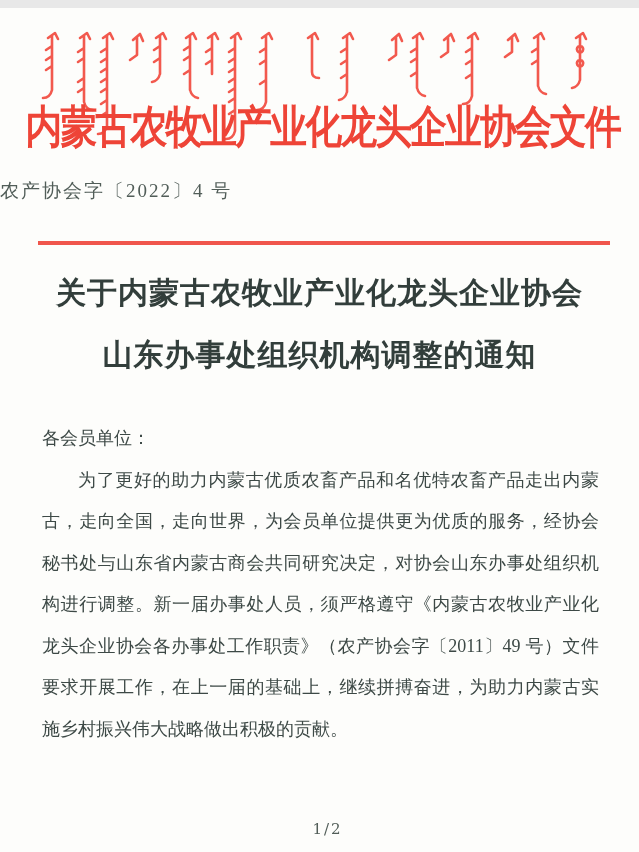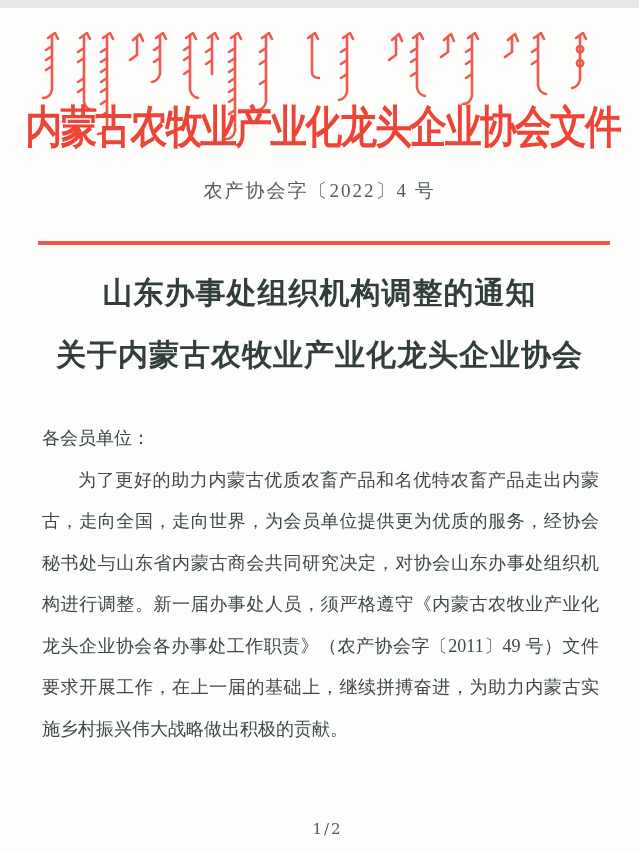--- a/index.html
+++ b/index.html
@@ -30,21 +30,21 @@
     text-align:center;
     font-size:40px;font-weight:700;
     color:var(--accent-red);
     letter-spacing:-2px;
     white-space:nowrap;
     transform:scale(0.92,1.12);
     transform-origin:center top;
   }
   .doc-number{
     position:absolute;top:170px;left:0;right:0;
-    text-align:center;
+    text-align:left;
     font-size:19px;
     letter-spacing:2px;
     color:var(--muted-text);
   }
   .red-rule{
     position:absolute;top:233px;left:38px;
     width:572px;height:4px;
     background:var(--rule-red);
   }
   .doc-title{
@@ -102,22 +102,22 @@
     </svg>
   </div>
 
   <div class="org-title">内蒙古农牧业产业化龙头企业协会文件</div>
 
   <div class="doc-number">农产协会字〔2022〕4 号</div>
 
   <div class="red-rule"></div>
 
   <div class="doc-title">
+    <div>关于内蒙古农牧业产业化龙头企业协会</div>
     <div>山东办事处组织机构调整的通知</div>
-    <div>关于内蒙古农牧业产业化龙头企业协会</div>
   </div>
 
   <div class="body-block">
     <p class="salutation">各会员单位：</p>
     <p class="para">为了更好的助力内蒙古优质农畜产品和名优特农畜产品走出内蒙古，走向全国，走向世界，为会员单位提供更为优质的服务，经协会秘书处与山东省内蒙古商会共同研究决定，对协会山东办事处组织机构进行调整。新一届办事处人员，须严格遵守《内蒙古农牧业产业化龙头企业协会各办事处工作职责》（农产协会字〔2011〕49 号）文件要求开展工作，在上一届的基础上，继续拼搏奋进，为助力内蒙古实施乡村振兴伟大战略做出积极的贡献。</p>
   </div>
 
   <div class="page-number">1/2</div>
 
 </div>

